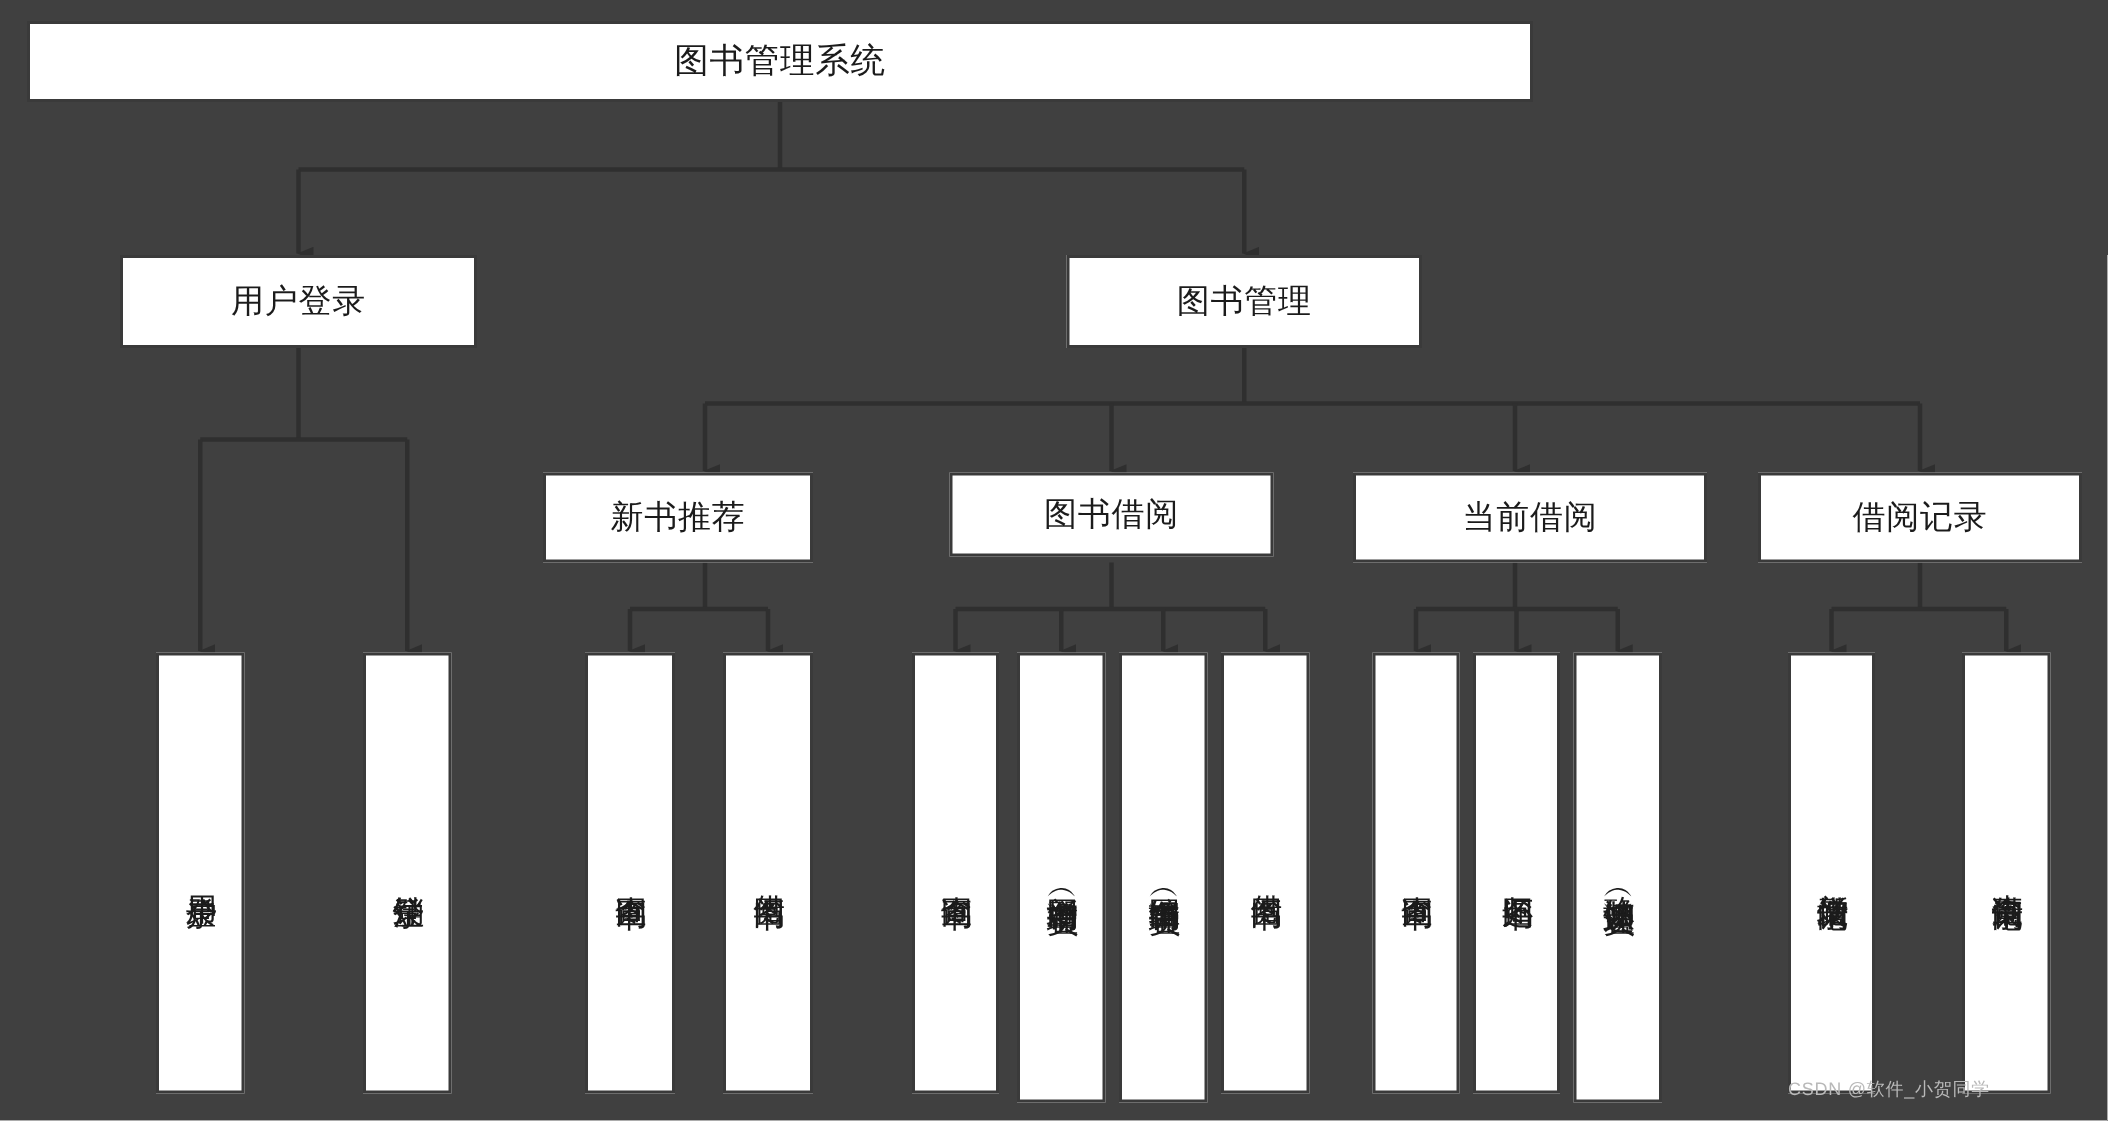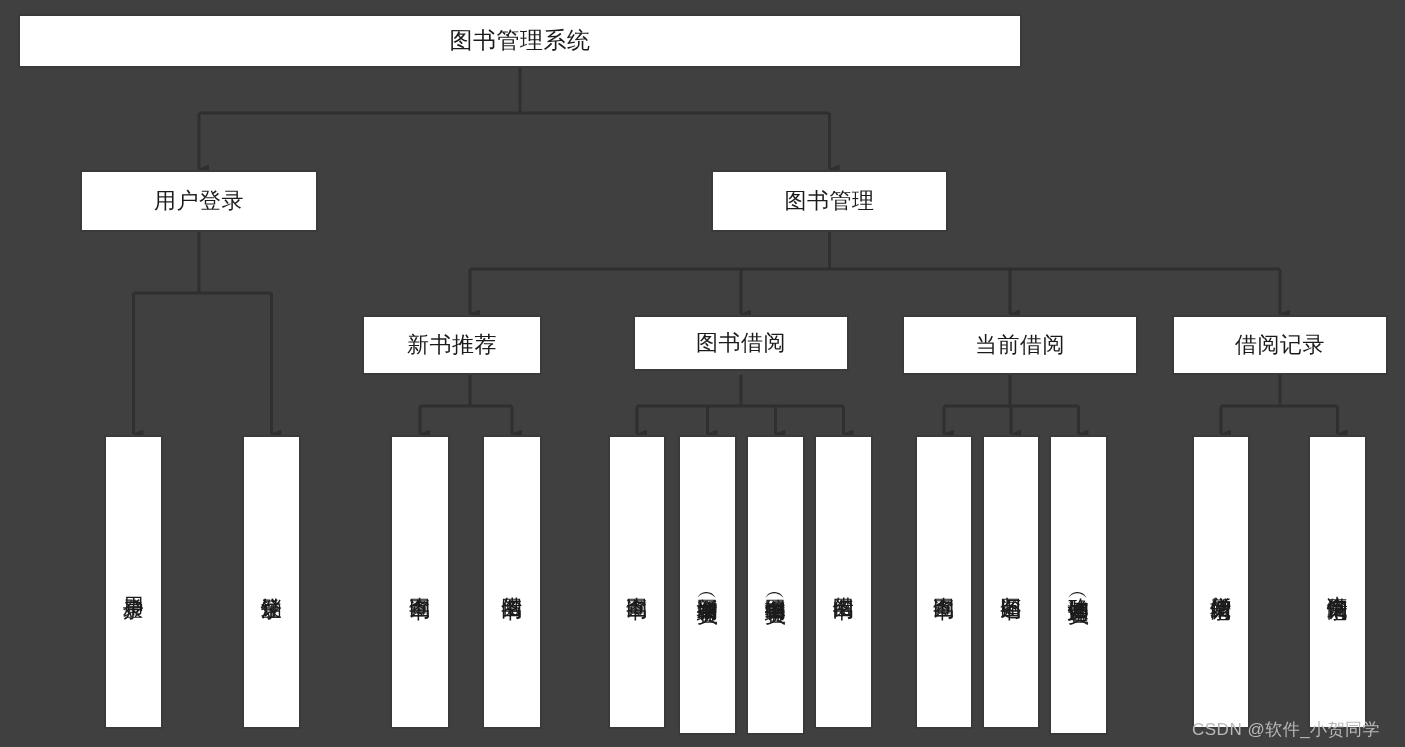--- a/index.html
+++ b/index.html
@@ -55,21 +55,21 @@
   .node.v .node-label {
     font-size: 21px;
     letter-spacing: 1px;
   }
   .node.root .node-label {
     font-size: 23px;
   }
   .watermark {
     position: absolute;
     color: #b9b9b9;
-    font-size: 17px;
+    font-size: 12px;
     white-space: nowrap;
     letter-spacing: 0.5px;
     pointer-events: none;
   }
 </style>
 </head>
 <body>
 
 <div id="canvas">
   <svg id="edges" viewBox="0 0 1405 747">

